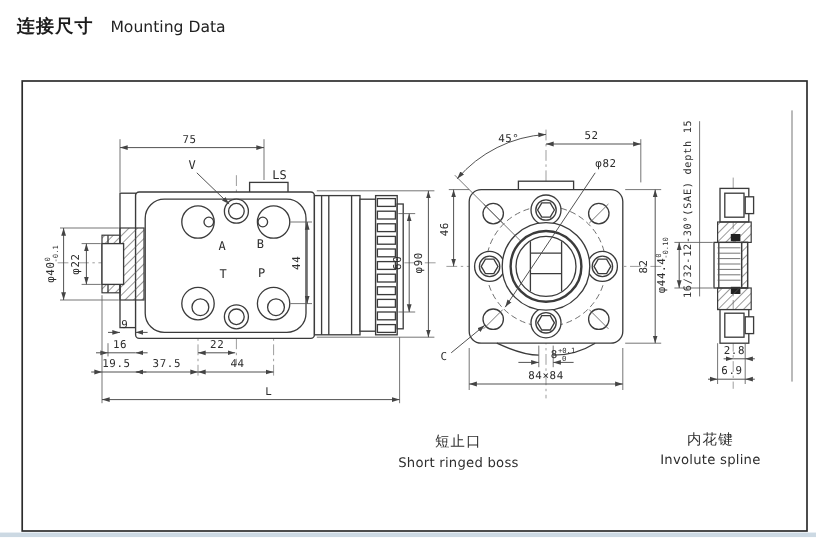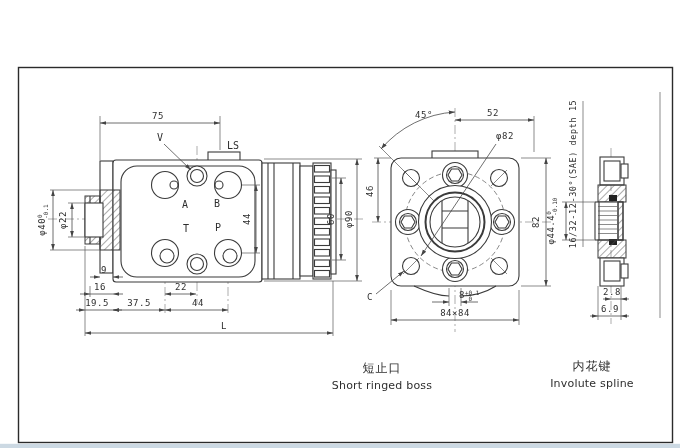--- a/index.html
+++ b/index.html
@@ -24,20 +24,23 @@
   text.tolhost .tol,tspan.tol{font-size:6px;letter-spacing:0;}
   text.spec{font-size:8.5px;letter-spacing:.6px;}
   text.cap-zh{font-family:"DejaVu Sans",sans-serif;font-size:12px;letter-spacing:1px;}
   text.cap-en{font-family:"DejaVu Sans",sans-serif;font-size:11px;letter-spacing:.2px;}
 </style>
 </head>
 <body>
 
 <div id="canvas">
 
+  <div class="title">
+    <span class="zh">连接尺寸</span><span class="en">Mounting Data</span>
+  </div>
 
   <svg width="680" height="448" viewBox="0 0 680 448">
     <defs>
       <pattern id="hatch" width="5" height="5" patternUnits="userSpaceOnUse" patternTransform="rotate(45 0 0)">
         <line x1="0" y1="0" x2="0" y2="5" stroke="#555" stroke-width="1"></line>
       </pattern>
       <marker id="arr" viewBox="0 0 10 8" refX="10" refY="4" markerWidth="8" markerHeight="7" orient="auto-start-reverse">
         <path d="M0,0.9 L10,4 L0,7.1 z" fill="#444"></path>
       </marker>
     </defs>

